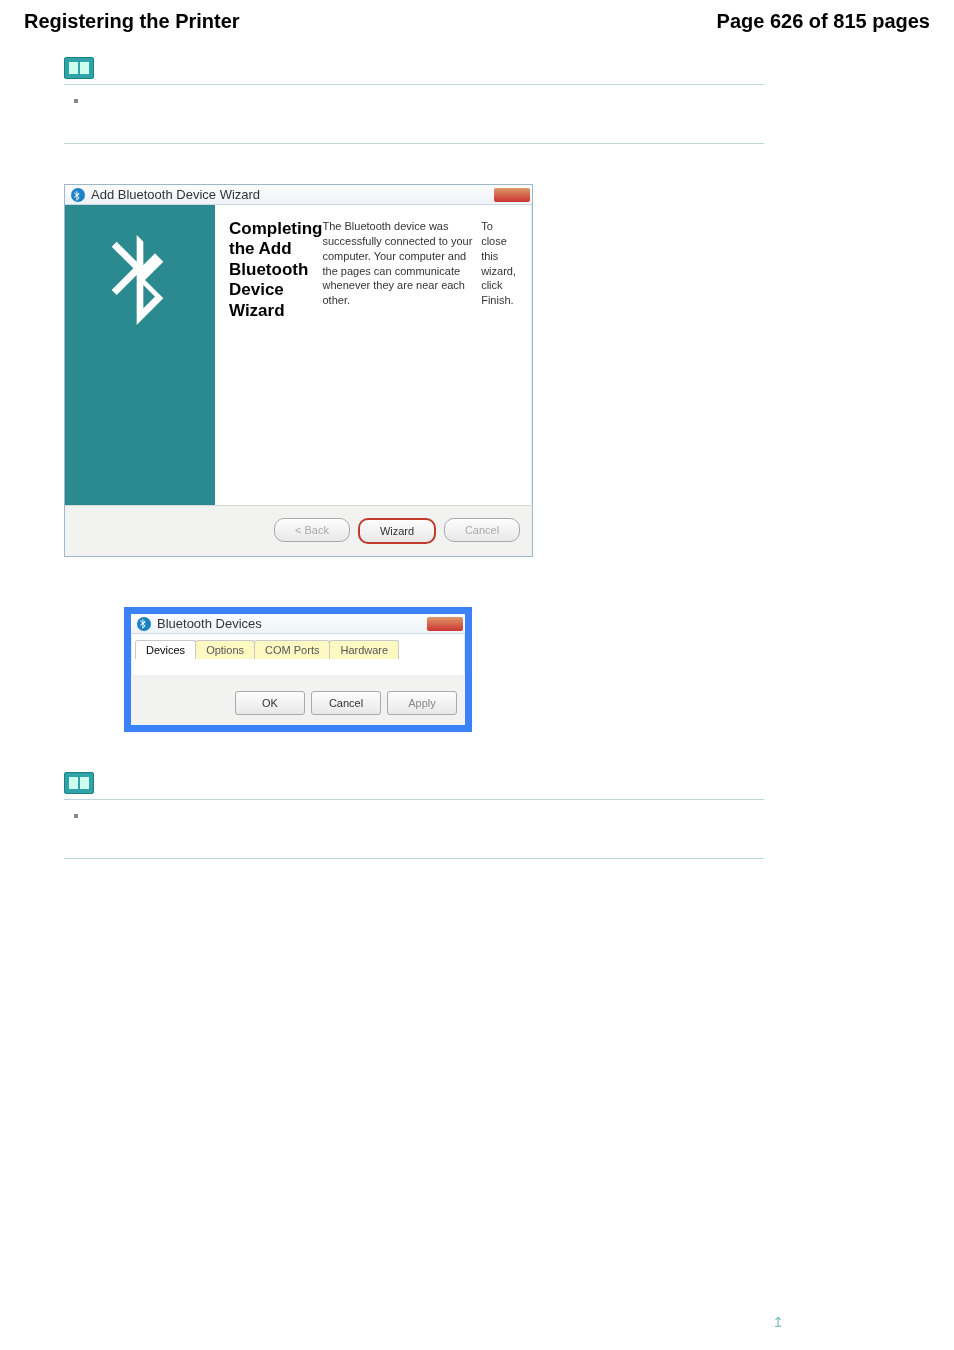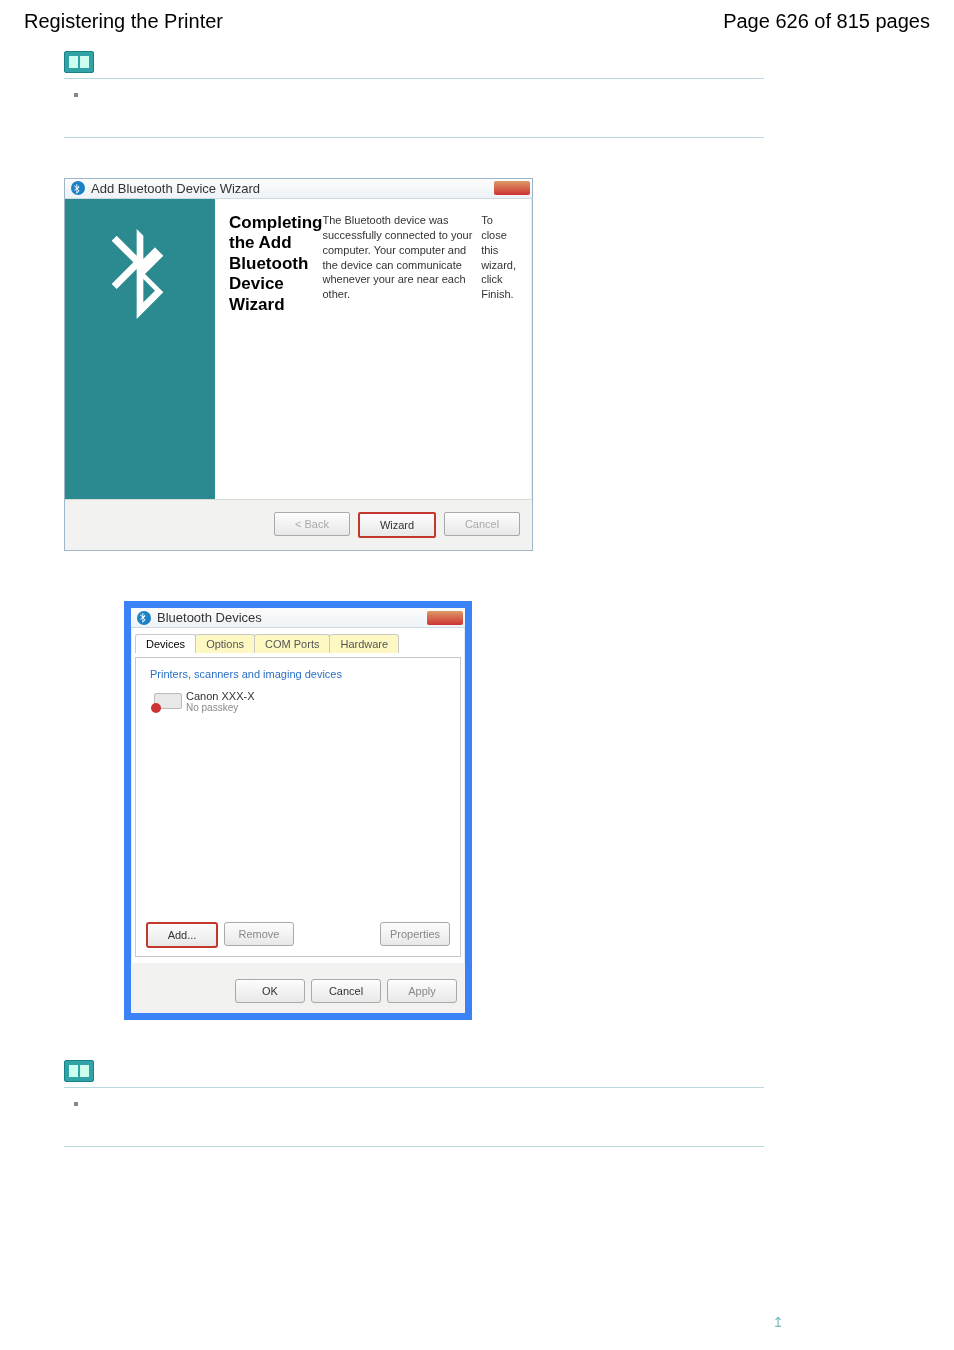--- a/index.html
+++ b/index.html
@@ -1,44 +1,44 @@
 <!DOCTYPE html>
 <html><head>
 <meta charset="utf-8">
 <style>
 html,body{margin:0;padding:0;background:#fff;font-family:Arial,Helvetica,sans-serif;color:#000;font-size:14px}
 .page{width:954px;height:1350px;position:relative;box-sizing:border-box;padding:10px 24px 0 24px}
-.hdr{display:flex;justify-content:space-between;font-size:20px;font-weight:400;margin-bottom:18px}
+.hdr{display:flex;justify-content:space-between;font-size:20px;font-weight:700;margin-bottom:24px}
 .note-wrap{margin:0 0 20px 40px}
 .note-icon{display:inline-block;width:28px;height:20px;background:#2fa3a6;border:1px solid #1a8286;border-radius:2px;position:relative}
 .note-icon:before{content:"";position:absolute;left:4px;top:4px;width:9px;height:12px;background:#cfe}
 .note-icon:after{content:"";position:absolute;right:4px;top:4px;width:9px;height:12px;background:#cfe}
 .note-line{height:1px;background:#b9d9dd;margin-top:2px;width:700px}
 .note-bullet{width:4px;height:4px;background:#888;margin:14px 0 14px 10px}
 .note-line2{height:1px;background:#b9d9dd;width:700px;margin-top:40px}
 .dlg{margin:40px 0 0 40px;border:1px solid #9fb8c9;width:467px;box-shadow:0 0 0 1px #e3edf4 inset}
-.dlg-title{display:flex;align-items:flex-start;padding:2px 2px 2px 6px;font-size:13px;color:#333;background:linear-gradient(#fcfcfc,#eef3f7);border-bottom:1px solid #cfd9e2}
+.dlg-title{display:flex;align-items:flex-end;padding:2px 2px 2px 6px;font-size:13px;color:#333;background:linear-gradient(#fcfcfc,#eef3f7);border-bottom:1px solid #cfd9e2}
 .dlg-title .bt-ico{width:14px;height:14px;border-radius:50%;background:#1a82c5;margin-right:6px;display:flex;align-items:center;justify-content:center;color:#fff;font-size:10px;font-weight:bold}
 .dlg-close{margin-left:auto;width:36px;height:14px;background:linear-gradient(#d96,#c33);border-radius:2px}
 .dlg-body{display:flex}
 .dlg-side{width:150px;height:280px;background:#2a8a8f;display:flex;align-items:flex-start;justify-content:center;padding-top:20px}
 .bt-logo{width:70px;height:100px;color:#fff}
 .dlg-main{flex:1;padding:14px 16px 8px 14px;display:flex;flex-direction:row}
 .dlg-main h2{font-size:17px;font-weight:bold;margin:0 0 10px 0;line-height:1.2}
 .dlg-main p{font-size:11px;color:#333;margin:0 0 6px 0;line-height:1.35}
 .dlg-main .spacer{flex:1}
 .dlg-foot{background:#f2f2f0;padding:12px 12px 12px 0;display:flex;justify-content:flex-end;gap:8px;border-top:1px solid #d8d8d4}
-.btn{min-width:74px;height:22px;font-size:11px;border:1px solid #a9a9a9;border-radius:2px;background:linear-gradient(#fdfdfd,#e8e8e8);color:#888;display:flex;align-items:center;justify-content:center}
+.btn{min-width:74px;height:22px;font-size:11px;border:1px solid #a9a9a9;border-radius:10px;background:linear-gradient(#fdfdfd,#e8e8e8);color:#888;display:flex;align-items:center;justify-content:center}
 .btn.primary{border:2px solid #c0392b;color:#333}
 .btn.disabled{color:#aaa}
 .dlg2{margin:50px 0 0 100px;border:7px solid #3b82f6;width:334px;box-shadow:0 0 0 1px #e3edf4 inset}
 .dlg2-title{display:flex;align-items:center;padding:2px 2px 2px 6px;font-size:13px;color:#333;background:linear-gradient(#fcfcfc,#eef3f7);border-bottom:1px solid #cfd9e2}
 .dlg2-title .bt-ico{width:14px;height:14px;border-radius:50%;background:#1a82c5;margin-right:6px;display:flex;align-items:center;justify-content:center;color:#fff;font-size:10px;font-weight:bold}
 .dlg2-close{margin-left:auto;width:36px;height:14px;background:linear-gradient(#d96,#c33);border-radius:2px}
-.tabs{display:flex;margin:6px 0 4px 4px;font-size:11px}
+.tabs{display:flex;margin:6px 0 16px 4px;font-size:11px}
 .tab{padding:3px 10px;border:1px solid #c9c9c9;border-bottom:none;background:#fef9c3;color:#555;margin-right:-1px;border-radius:3px 3px 0 0}
 .tab.active{background:#fff;color:#000;position:relative;z-index:2}
 .tab-body{border:1px solid #c9c9c9;margin:0 4px 6px 4px;height:280px;background:#fff;padding:10px 10px 8px 10px;display:flex;flex-direction:column}
 .fieldset-lbl{font-size:11px;color:#2a6fc5;margin:0 0 6px 4px}
 .device-row{display:flex;align-items:center;margin:4px 0 0 8px}
 .device-ico{width:26px;height:18px;margin-right:6px;position:relative}
 .device-ico:before{content:"";position:absolute;left:0;top:0;width:26px;height:14px;background:#e8e8e8;border:1px solid #bbb;border-radius:2px}
 .device-ico:after{content:"";position:absolute;left:-3px;bottom:-2px;width:10px;height:10px;background:#c33;border-radius:50%}
 .device-name{font-size:11px;color:#333;line-height:1.1}
 .device-sub{font-size:10px;color:#888}
@@ -75,21 +75,21 @@
       <span class="dlg-close"></span>
     </div>
     <div class="dlg-body">
       <div class="dlg-side">
         <svg class="bt-logo" viewBox="0 0 40 60">
           <path d="M18 0v22L6 10l-3 3 13 13L3 39l3 3 12-12v30l16-16-11-11 11-11L18 6V0zm4 10l7 7-7 7V10zm0 26l7 7-7 7V36z" fill="#fff"></path>
         </svg>
       </div>
       <div class="dlg-main">
         <h2>Completing the Add Bluetooth Device Wizard</h2>
-        <p>The Bluetooth device was successfully connected to your computer. Your computer and the device can communicate whenever your are near each other.</p>
+        <p>The Bluetooth device was successfully connected to your computer. Your computer and the pages can communicate whenever they are near each other.</p>
         <div class="spacer"></div>
         <p>To close this wizard, click Finish.</p>
       </div>
     </div>
     <div class="dlg-foot">
       <div class="btn disabled">&lt; Back</div>
       <div class="btn primary">Wizard</div>
       <div class="btn disabled">Cancel</div>
     </div>
   </div>
@@ -103,37 +103,20 @@
       </span>
       <span>Bluetooth Devices</span>
       <span class="dlg2-close"></span>
     </div>
     <div class="tabs">
       <div class="tab active">Devices</div>
       <div class="tab">Options</div>
       <div class="tab">COM Ports</div>
       <div class="tab">Hardware</div>
     </div>
-    <div class="tab-body">
-      <div class="fieldset-lbl">Printers, scanners and imaging devices</div>
-      <div class="device-row">
-        <span class="device-ico"></span>
-        <div>
-          <div class="device-name">Canon XXX-X</div>
-          <div class="device-sub">No passkey</div>
-        </div>
-      </div>
-      <div class="tab-foot">
-        <div style="display:flex;gap:6px">
-          <div class="btn2 hl">Add...</div>
-          <div class="btn2">Remove</div>
-        </div>
-        <div class="btn2">Properties</div>
-      </div>
-    </div>
     <div class="dlg2-foot">
       <div class="btn2" style="color:#333">OK</div>
       <div class="btn2" style="color:#333">Cancel</div>
       <div class="btn2">Apply</div>
     </div>
   </div>
 
   <div class="note-wrap" style="margin-top:40px">
     <span class="note-icon"></span>
     <div class="note-line"></div>

